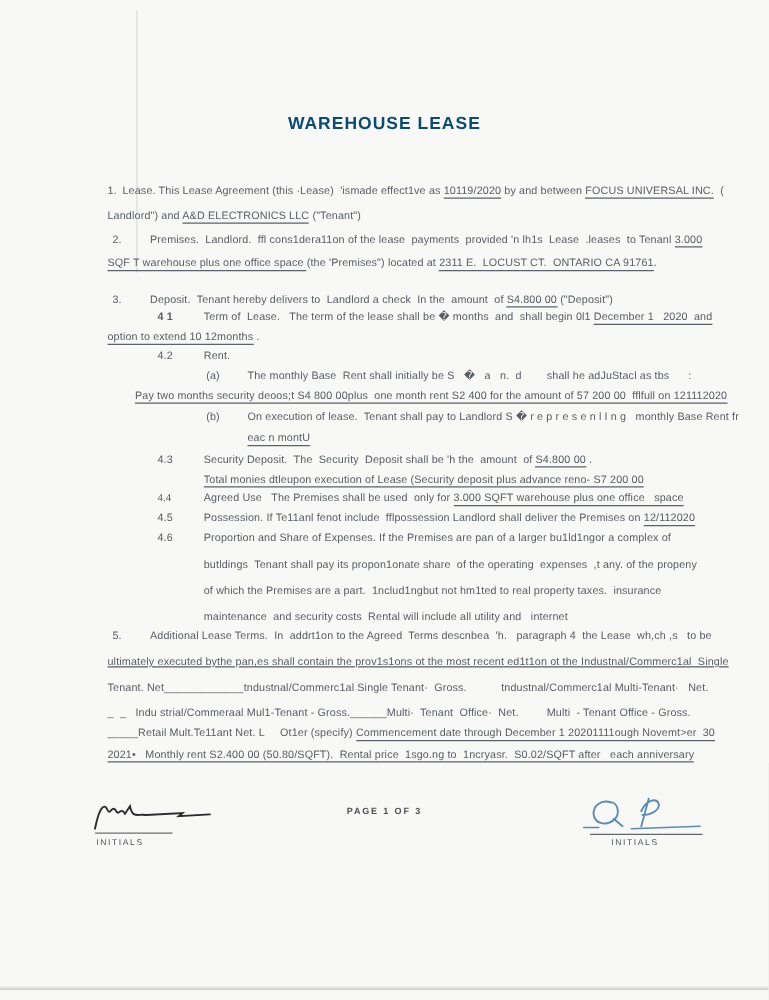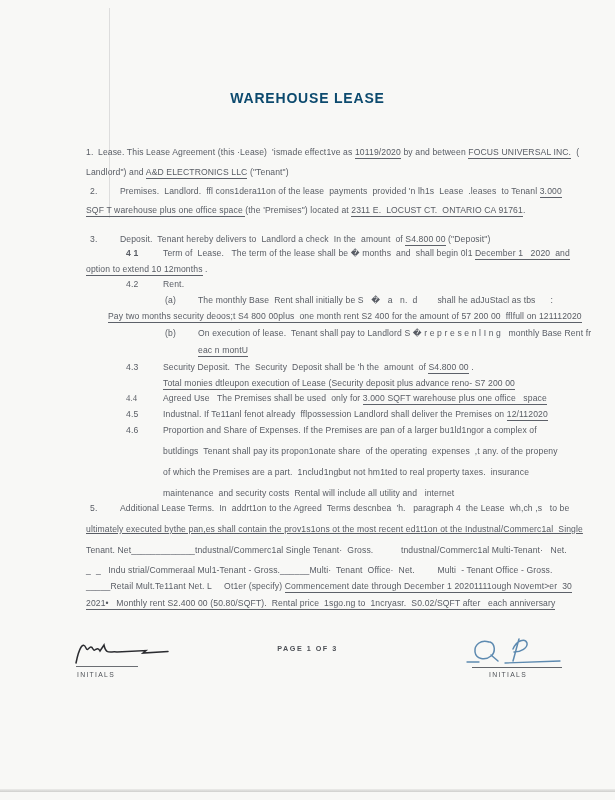--- a/index.html
+++ b/index.html
@@ -49,21 +49,21 @@
       <div class="line" style="margin-top: 3px; margin-left: 40px;"><span class="num" style="width: 37px; font-weight: bold;">4 1</span><span>Term of  Lease.   The term of the lease shall be � months  and  shall begin 0l1 </span><span class="u">December 1   2020  and</span></div>
       <div class="line" style="margin-top: 5px; margin-left: 0px;"><span class="u">option to extend 10 12months</span><span> .</span></div>
       <div class="line" style="margin-top: 4px; margin-left: 40px;"><span class="num" style="width: 37px;">4.2</span><span>Rent.</span></div>
       <div class="line" style="margin-top: 5px; margin-left: 79px;"><span class="num" style="width: 33px;">(a)</span><span>The monthly Base  Rent shall initially be S   �   a   n.  d        shall he adJuStacl as tbs      :</span></div>
       <div class="line" style="margin-top: 5px; margin-left: 22px;"><span class="u">Pay two months security deoos;t S4 800 00plus  one month rent S2 400 for the amount of 57 200 00  fflfull on 121112020</span></div>
       <div class="line" style="margin-top: 6px; margin-left: 79px;"><span class="num" style="width: 33px;">(b)</span><span>On execution of lease.  Tenant shall pay to Landlord S � r e p r e s e n l I n g   monthly Base Rent fr</span></div>
       <div class="line" style="margin-top: 6px; margin-left: 112px;"><span class="u">eac n montU</span></div>
       <div class="line" style="margin-top: 6px; margin-left: 40px;"><span class="num" style="width: 37px;">4.3</span><span>Security Deposit.  The  Security  Deposit shall be 'h the  amount  of </span><span class="u">S4.800 00</span><span> .</span></div>
       <div class="line" style="margin-top: 5px; margin-left: 77px;"><span class="u">Total monies dtleupon execution of Lease (Security deposit plus advance reno- S7 200 00</span></div>
       <div class="line" style="margin-top: 4px; margin-left: 40px;"><span class="num" style="width: 37px; font-family: Liberation Serif, serif;">4.4</span><span>Agreed Use   The Premises shall be used  only for </span><span class="u">3.000 SQFT warehouse plus one office   space</span></div>
-      <div class="line" style="margin-top: 5px; margin-left: 40px;"><span class="num" style="width: 37px;">4.5</span><span>Industnal. If Te11anl fenot already  fflpossession Landlord shall deliver the Premises on </span><span class="u">12/112020</span></div>
+      <div class="line" style="margin-top: 5px; margin-left: 40px;"><span class="num" style="width: 37px;">4.5</span><span>Possession. If Te11anl fenot include  fflpossession Landlord shall deliver the Premises on </span><span class="u">12/112020</span></div>
       <div class="line" style="margin-top: 5px; margin-left: 40px;"><span class="num" style="width: 37px;">4.6</span><span>Proportion and Share of Expenses. If the Premises are pan of a larger bu1ld1ngor a complex of</span></div>
       <div class="line" style="margin-top: 10px; margin-left: 77px;"><span>butldings  Tenant shall pay its propon1onate share  of the operating  expenses  ,t any. of the propeny</span></div>
       <div class="line" style="margin-top: 10px; margin-left: 77px;"><span>of which the Premises are a part.  1nclud1ngbut not hm1ted to real property taxes.  insurance</span></div>
       <div class="line" style="margin-top: 10px; margin-left: 77px;"><span>maintenance  and security costs  Rental will include all utility and   internet</span></div>
       <div class="line" style="margin-top: 4px; margin-left: 4px;"><span class="num" style="width: 30px;">5.</span><span>Additional Lease Terms.  In  addrt1on to the Agreed  Terms descnbea  'h.   paragraph 4  the Lease  wh,ch ,s   to be</span></div>
       <div class="line" style="margin-top: 10px; margin-left: 0px; text-decoration: underline;"><span>ultimately executed bythe pan,es shall contain the prov1s1ons ot the most recent ed1t1on ot the Industnal/Commerc1al  Single</span></div>
       <div class="line" style="margin-top: 10px; margin-left: 0px;"><span>Tenant. Net_____________tndustnal/Commerc1al Single Tenant·  Gross.           tndustnal/Commerc1al Multi-Tenant·   Net.</span></div>
       <div class="line" style="margin-top: 9px; margin-left: 0px;"><span>_  _   Indu strial/Commeraal Mul1-Tenant - Gross.______Multi·  Tenant  Office·  Net.         Multi  - Tenant Office - Gross.</span></div>
       <div class="line" style="margin-top: 5px; margin-left: 0px;"><span>_____Retail Mult.Te11ant Net. L     Ot1er (specify) </span><span class="u">Commencement date through December 1 20201111ough Novemt&gt;er  30</span></div>
       <div class="line" style="margin-top: 6px; margin-left: 0px;"><span class="u">2021•   Monthly rent S2.400 00 (50.80/SQFT).  Rental price  1sgo.ng to  1ncryasr.  S0.02/SQFT after   each anniversary</span></div>

